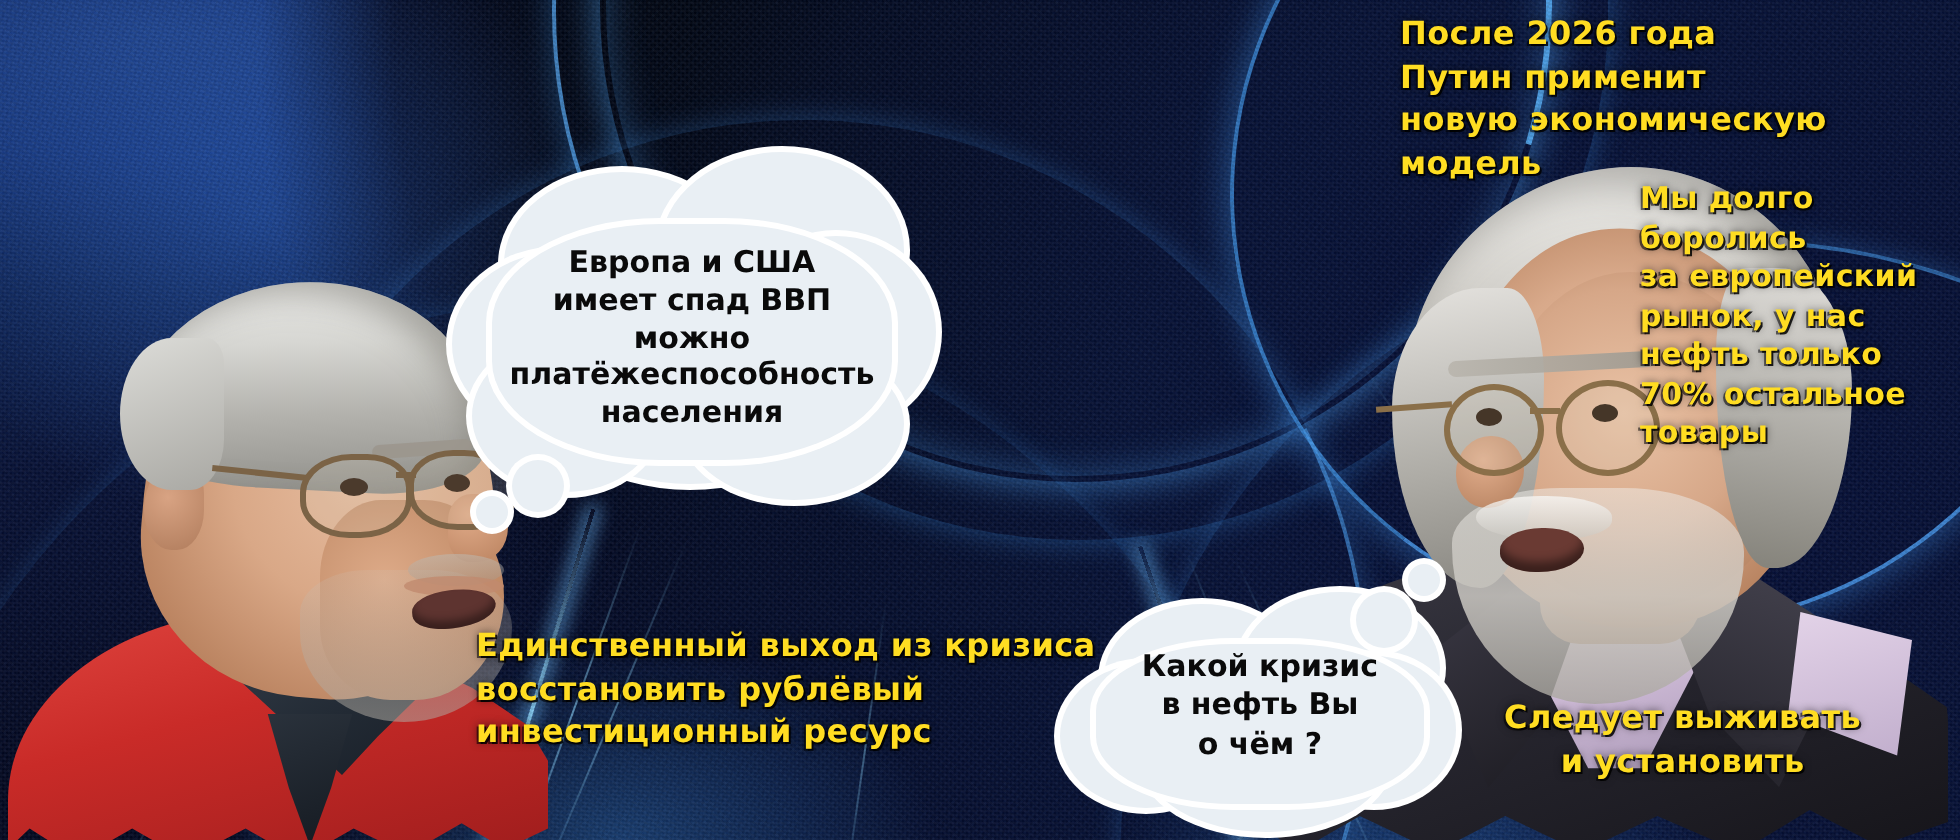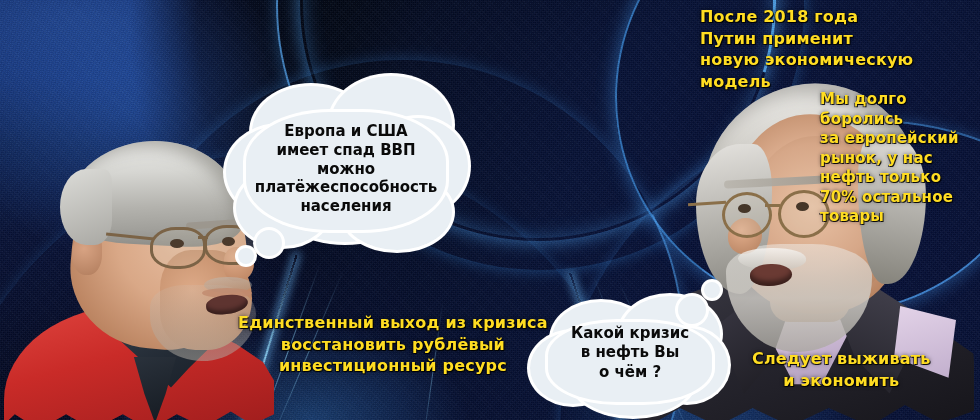--- a/index.html
+++ b/index.html
@@ -228,21 +228,21 @@
     font-size:16px;
     line-height:1.35;
     letter-spacing:.2px;
     white-space:pre-line;
     text-shadow:1px 1px 0 rgba(0,0,0,.85),-1px 1px 0 rgba(0,0,0,.55),0 0 4px rgba(0,0,0,.6);
   }
   #cap-top-left   {left:16px;  top:10px;}
   #cap-top-mid    {left:428px; top:8px;}
   #cap-top-right  {left:700px; top:6px;}
   #cap-right-side {left:820px; top:90px; font-size:15px; line-height:1.3;}
-  #cap-bottom-left{left:238px; top:312px;text-align:center;}
+  #cap-bottom-left{left:238px; top:312px;}
   #cap-bottom-right{left:752px;top:348px; text-align:center;}
 
   
   .bubble{position:absolute;}
   .bub-body{position:absolute;inset:0;}
   .lobe{position:absolute;border-radius:50%;background:#e9eff4;
         box-shadow:0 0 0 3px #ffffff;}
   .bub-text{
     position:absolute;inset:0;
     display:flex;align-items:center;justify-content:center;
@@ -363,38 +363,38 @@
       <div class="pr-lensL"></div>
       <div class="pr-lensR"></div>
       <div class="pr-bridge"></div>
       <div class="pr-eye"></div>
       <div class="pr-eye2"></div>
     </div>
   </div>
 
 
 
-  <div class="caption" id="cap-top-right">После 2018 года
+  <div class="caption" id="cap-top-right">После 2026 года
 Путин применит
 новую экономическую модель</div>
 
   <div class="caption" id="cap-right-side">Мы долго
 боролись
 за европейский
 рынок, у нас
 нефть только
 70% остальное
 товары</div>
 
   <div class="caption" id="cap-bottom-left">Единственный выход из кризиса
 восстановить рублёвый
 инвестиционный ресурс</div>
 
   <div class="caption" id="cap-bottom-right">Следует выживать
-и экономить</div>
+и установить</div>
 
   <div class="bubble" id="bubble-gdp">
     <div class="bub-tail t1"></div>
     <div class="bub-tail t2"></div>
     <div class="bub-body">
       <div class="lobe l1"></div>
       <div class="lobe l2"></div>
       <div class="lobe l3"></div>
       <div class="lobe l4"></div>
       <div class="lobe l5"></div>

